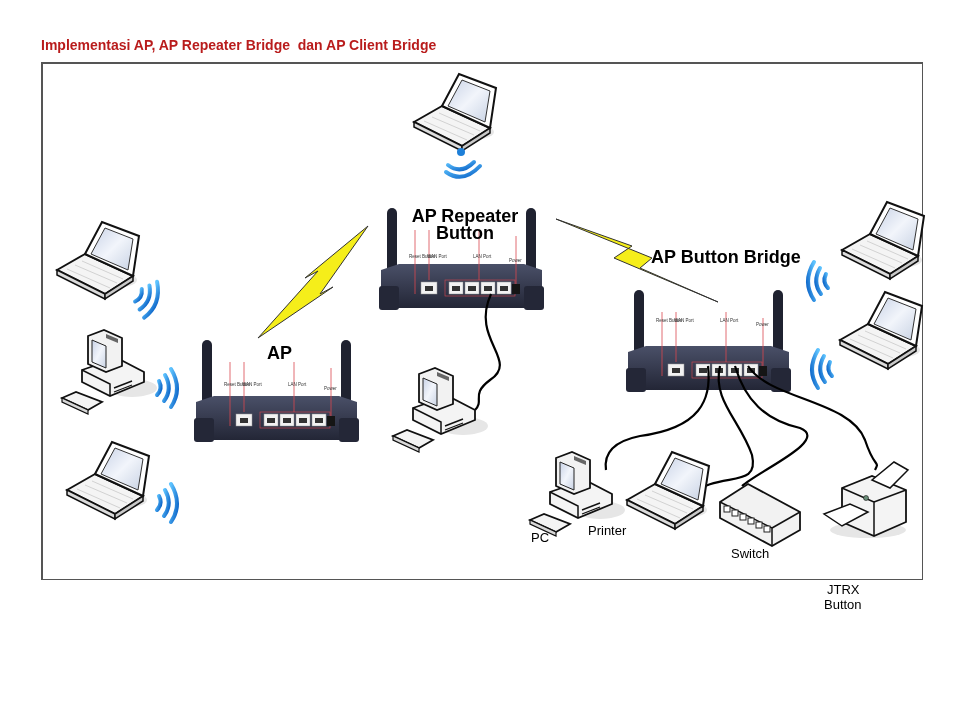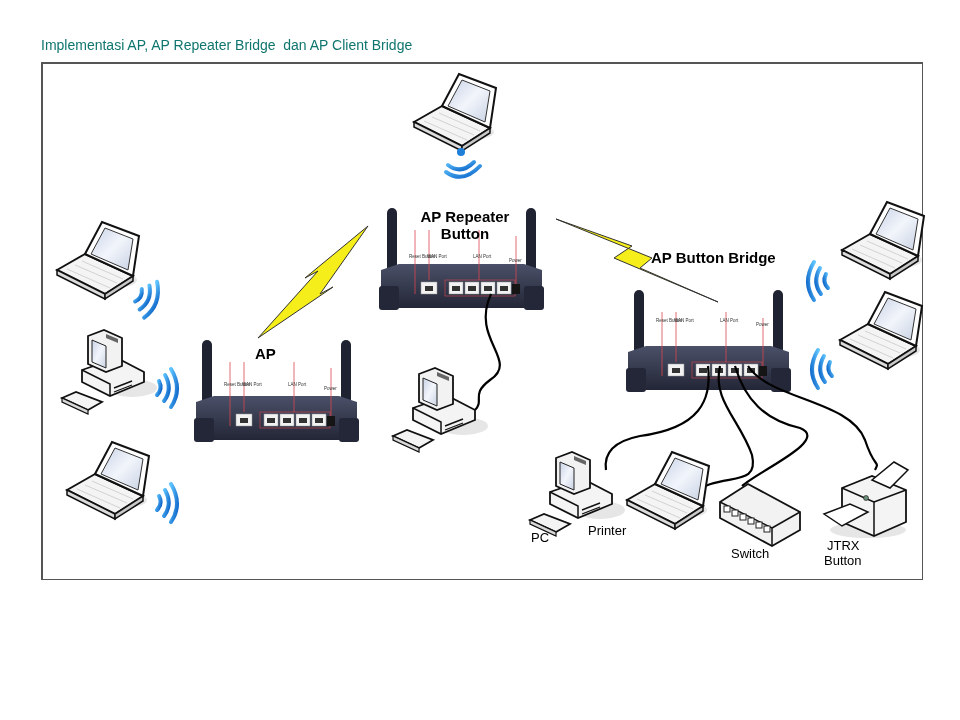--- a/index.html
+++ b/index.html
@@ -1,21 +1,21 @@
 <!DOCTYPE html>
 <html><head>
 <meta charset="utf-8">
 <style>
   html, body { margin: 0; padding: 0; background: #ffffff; }
   body { width: 960px; height: 720px; position: relative; overflow: hidden; font-family: "Liberation Sans", sans-serif; }
-  .title { position: absolute; left: 41px; top: 37px; font-size: 14px; font-weight: normal; color: #0f766e; white-space: pre; }
+  .title { position: absolute; left: 41px; top: 37px; font-size: 14px; font-weight: bold; color: #b91c1c; white-space: pre; }
   .frame { position: absolute; left: 41px; top: 62px; width: 882px; height: 518px; border: 1px solid #555; border-top-width: 2px; border-left-width: 2px; box-sizing: border-box; }
   svg.diagram { position: absolute; left: 0; top: 0; }
   .lbl { position: absolute; color: #000; white-space: nowrap; }
-  .lbl-bold { font-weight: bold; font-size: 15px; text-align: center; line-height: 17px; }
+  .lbl-bold { font-weight: bold; font-size: 18px; text-align: center; line-height: 17px; }
   .lbl-dev { font-size: 13px; line-height: 15px; }
   .tiny { font-family: "Liberation Sans", sans-serif; font-size: 4.5px; fill: #333; }
 </style>
 </head>
 <body>
 
 <div class="title">Implementasi AP, AP Repeater Bridge  dan AP Client Bridge</div>
 <div class="frame"></div>
 
 <svg class="diagram" width="960" height="720" viewBox="0 0 960 720">
@@ -194,26 +194,26 @@
     <ellipse cx="868" cy="530" rx="38" ry="8" fill="#e6e6e6"></ellipse>
     <path d="M842 488 L872 476 L906 490 L906 522 L874 536 L842 522 Z" fill="#f4f4f4" stroke="#111" stroke-width="1.8"></path>
     <path d="M842 488 L874 502 L874 536" fill="none" stroke="#111" stroke-width="1.5"></path>
     <path d="M874 502 L906 490" fill="none" stroke="#111" stroke-width="1.5"></path>
     <path d="M872 480 L894 462 L908 470 L890 488 Z" fill="#fff" stroke="#111" stroke-width="1.5"></path>
     <path d="M824 514 L850 504 L868 512 L842 526 Z" fill="#fff" stroke="#111" stroke-width="1.5"></path>
     <circle cx="866" cy="498" r="2.5" fill="#6b8f7a" stroke="#111" stroke-width="0.6"></circle>
   </g>
 </svg>
 
-<div class="lbl lbl-bold" style="left:255px; top:345px;">AP</div>
+<div class="lbl lbl-bold" style="left:267px; top:345px;">AP</div>
 <div class="lbl lbl-bold" style="left:410px; top:208px; width:110px;">
   <div>AP Repeater</div>
   <div>Button</div>
 </div>
 <div class="lbl lbl-bold" style="left:651px; top:249px;">AP Button Bridge</div>
 
 <div class="lbl lbl-dev" style="left:531px; top:530px;">PC</div>
 <div class="lbl lbl-dev" style="left:588px; top:523px;">Printer</div>
 <div class="lbl lbl-dev" style="left:731px; top:546px;">Switch</div>
 <div class="lbl lbl-dev" style="left:824px; top:538px;">
-  <div style="padding-left:3px;">JTRX</div>
+  <div style="padding-left:3px;margin-top:44px;">JTRX</div>
   <div>Button</div>
 </div>
 
 </body></html>

